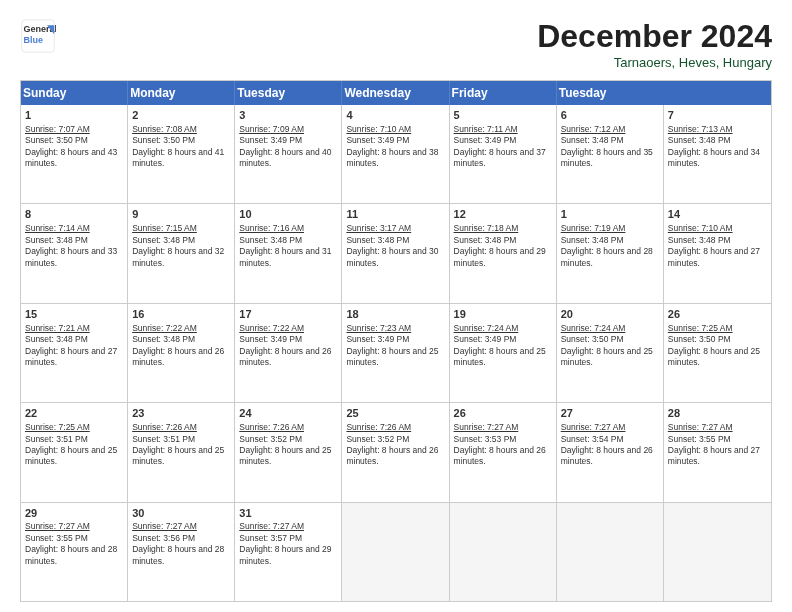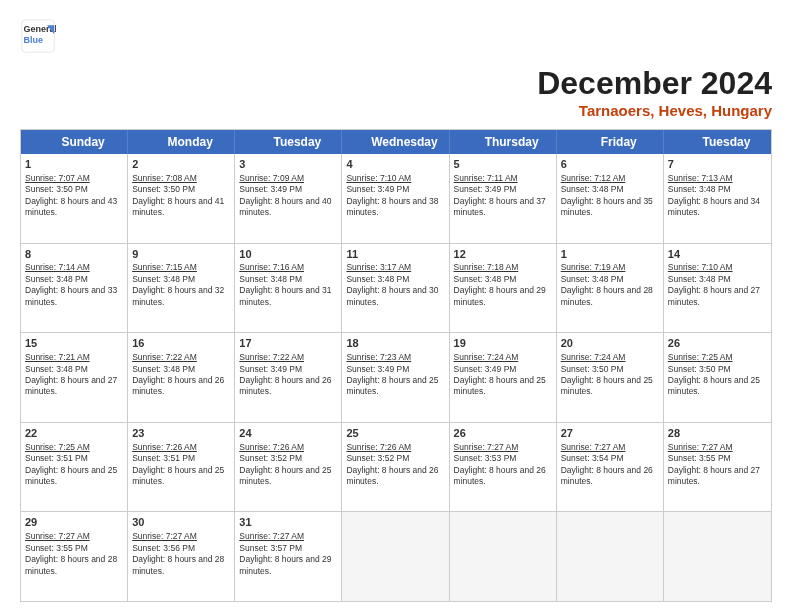--- a/index.html
+++ b/index.html
@@ -27,51 +27,49 @@
       display: flex;
       align-items: center;
       gap: 4px;
     }
     .logo-icon {
       width: 36px;
       height: 36px;
     }
     .title-block {
       text-align: right;
-      margin-top: 47px;
     }
     .title-block h1 {
       font-size: 32px;
       font-weight: bold;
       color: #222;
     }
     .title-block h2 {
-      font-size: 15px;
-      font-weight: bold;
-      color: #c2410c;
+      font-size: 13px;
+      font-weight: normal;
+      color: #14532d;
     }
     .calendar {
       flex: 1;
       display: flex;
       flex-direction: column;
       border: 1px solid #ccc;
     }
     .cal-header-row {
       display: grid;
       grid-template-columns: repeat(7, 1fr);
       background: #3a6bbf;
     }
     .cal-header-cell {
       color: #fff;
       font-weight: bold;
       font-size: 12px;
-      text-align: center;
+      text-align: left;
       padding: 5px 2px;
       border-right: 1px solid #5580c8;
-      margin-left: 18px;
     }
     .cal-header-cell:last-child { border-right: none; }
     .cal-body {
       flex: 1;
       display: flex;
       flex-direction: column;
     }
     .cal-week {
       display: grid;
       grid-template-columns: repeat(7, 1fr);
@@ -118,21 +116,20 @@
       <h2>Tarnaoers, Heves, Hungary</h2>
     </div>
   </div>
 
   <div class="calendar">
     <div class="cal-header-row">
       <div class="cal-header-cell">Sunday</div>
       <div class="cal-header-cell">Monday</div>
       <div class="cal-header-cell">Tuesday</div>
       <div class="cal-header-cell">Wednesday</div>
-      <div class="cal-header-cell">Thursday</div>
       <div class="cal-header-cell">Friday</div>
       <div class="cal-header-cell">Tuesday</div>
     </div>
     <div class="cal-body" id="cal-body">
     <div class="cal-week">
           <div class="cal-cell"><span class="day-num">1</span><span class="sunrise">Sunrise: 7:07 AM</span><br><span class="sunset">Sunset: 3:50 PM</span><br><span class="daylight">Daylight: 8 hours and 43 minutes.</span></div>
           <div class="cal-cell"><span class="day-num">2</span><span class="sunrise">Sunrise: 7:08 AM</span><br><span class="sunset">Sunset: 3:50 PM</span><br><span class="daylight">Daylight: 8 hours and 41 minutes.</span></div>
           <div class="cal-cell"><span class="day-num">3</span><span class="sunrise">Sunrise: 7:09 AM</span><br><span class="sunset">Sunset: 3:49 PM</span><br><span class="daylight">Daylight: 8 hours and 40 minutes.</span></div>
           <div class="cal-cell"><span class="day-num">4</span><span class="sunrise">Sunrise: 7:10 AM</span><br><span class="sunset">Sunset: 3:49 PM</span><br><span class="daylight">Daylight: 8 hours and 38 minutes.</span></div>
           <div class="cal-cell"><span class="day-num">5</span><span class="sunrise">Sunrise: 7:11 AM</span><br><span class="sunset">Sunset: 3:49 PM</span><br><span class="daylight">Daylight: 8 hours and 37 minutes.</span></div>

